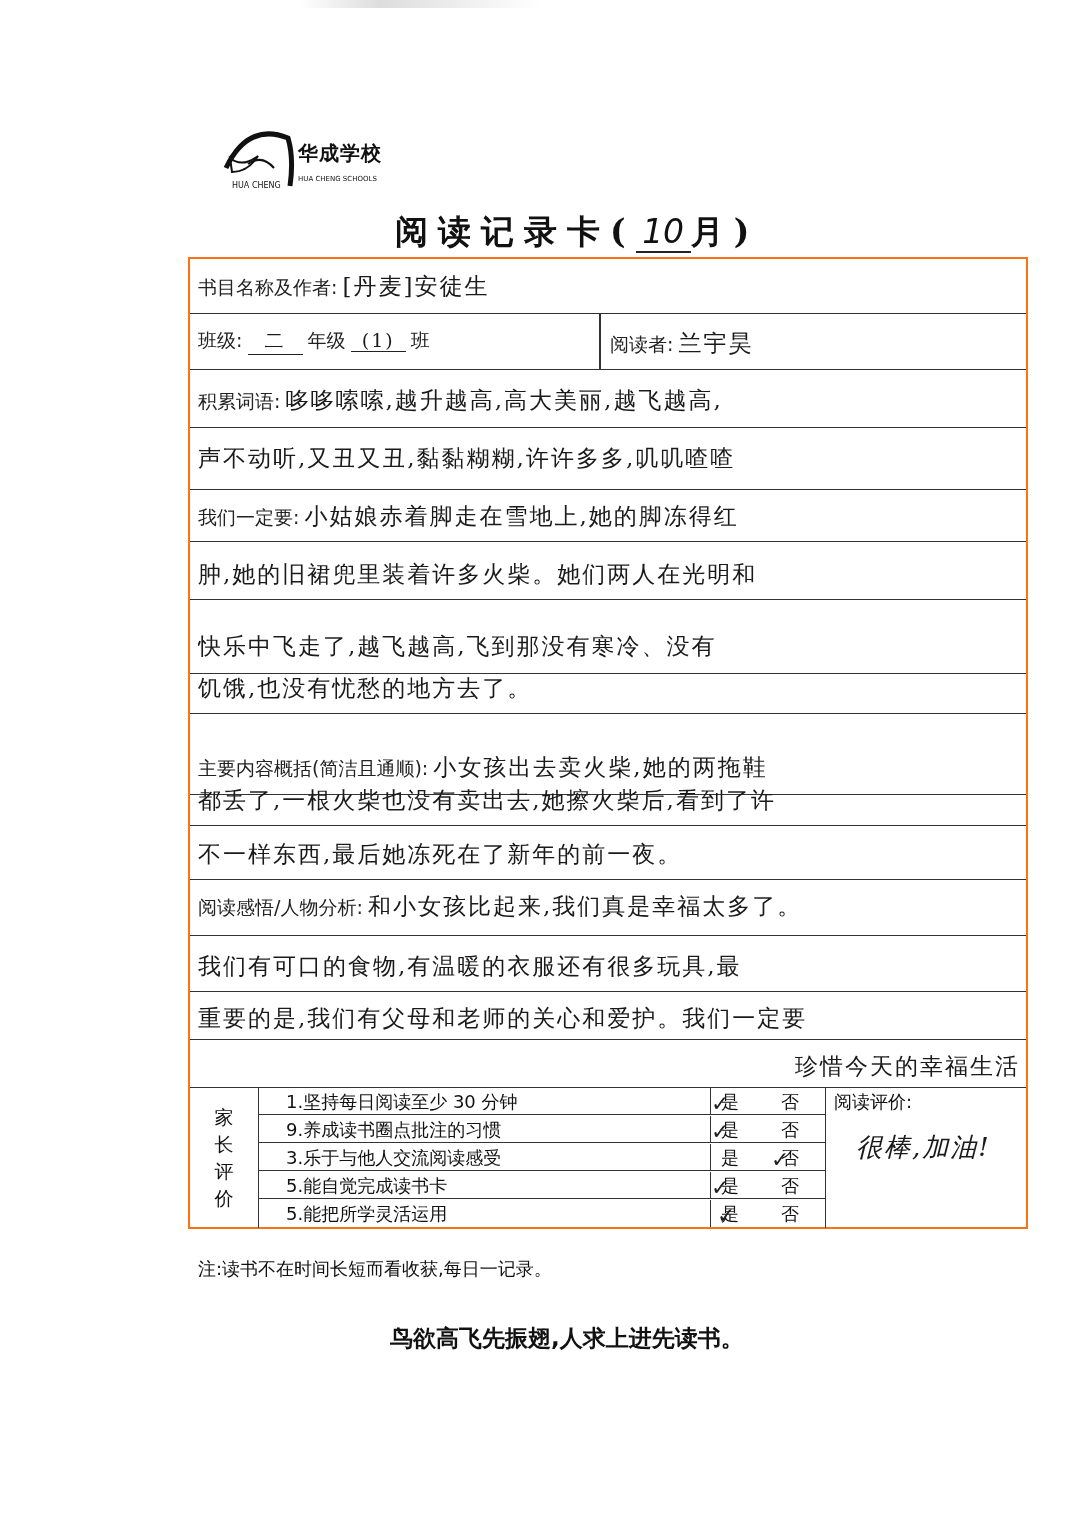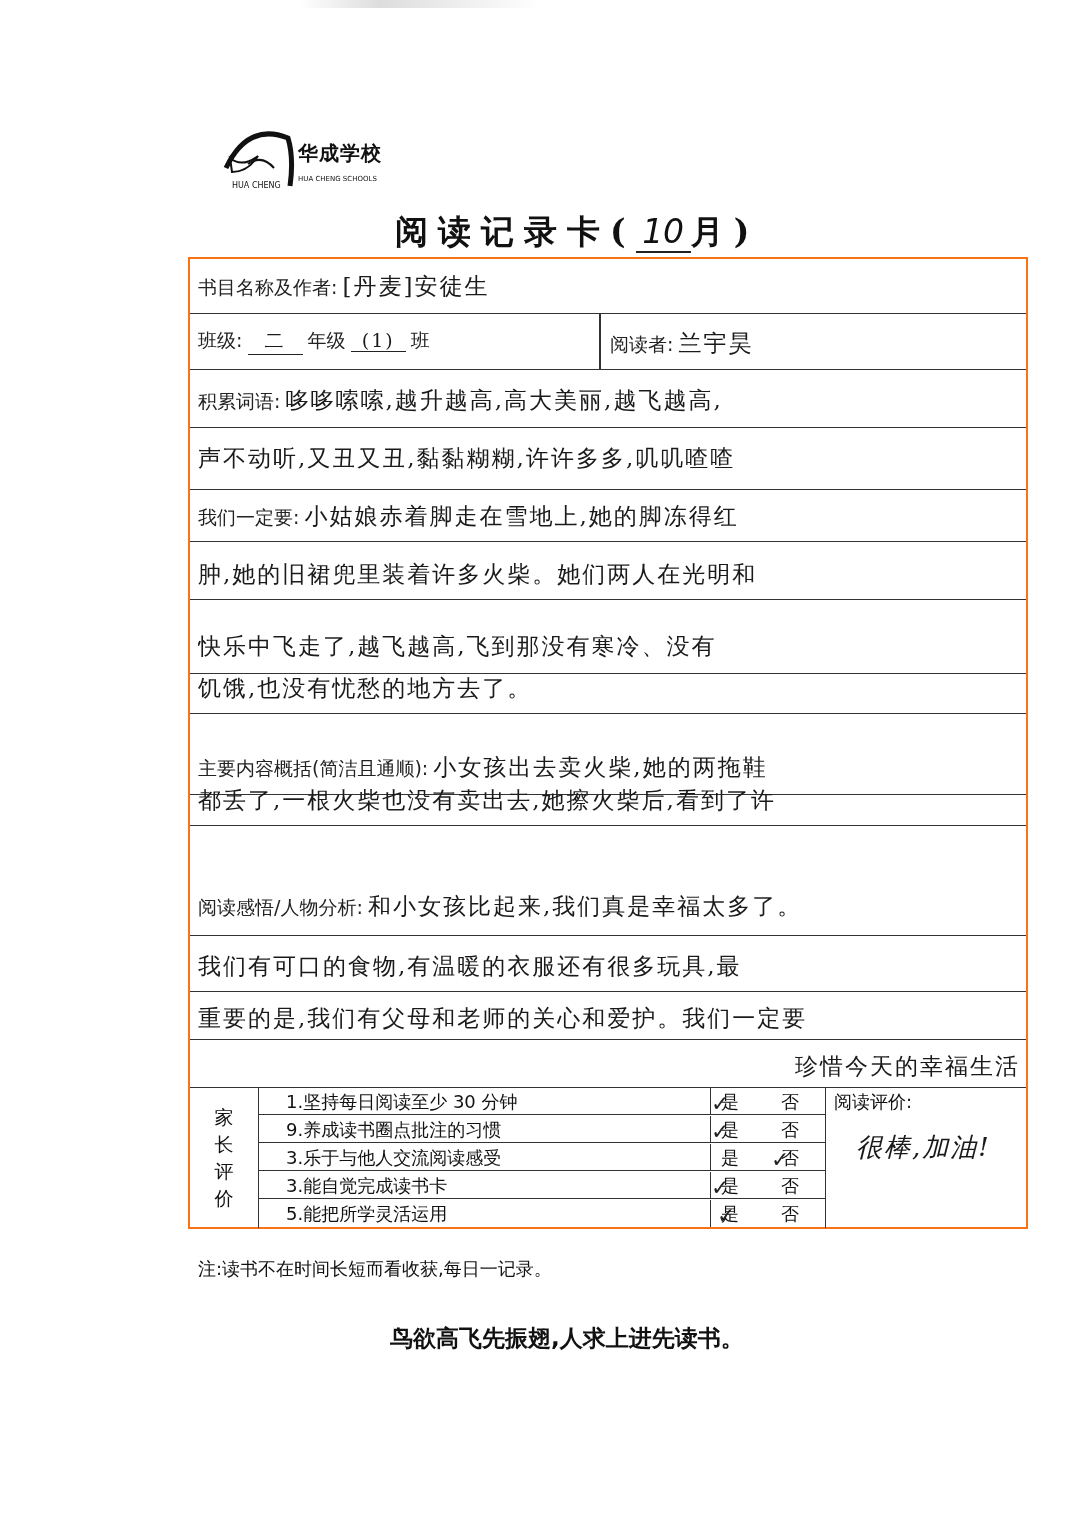--- a/index.html
+++ b/index.html
@@ -107,20 +107,23 @@
 
   <div class="row" style="top:481px;height:54px;">
     <div class="line-text" style="top:12px;">
       <span class="lbl">主要内容概括(简洁且通顺):</span>
       <span class="hw">小女孩出去卖火柴,她的两拖鞋</span>
     </div>
   </div>
   <div class="row" style="top:512px;height:54px;">
     <div class="line-text hw" style="top:14px;">都丢了,一根火柴也没有卖出去,她擦火柴后,看到了许</div>
   </div>
+  <div class="row" style="top:568px;height:52px;">
+    <div class="line-text hw" style="top:12px;">不一样东西,最后她冻死在了新年的前一夜。</div>
+  </div>
 
   <div class="row" style="top:678px;height:54px;">
     <div class="line-text hw" style="top:14px;">我们有可口的食物,有温暖的衣服还有很多玩具,最</div>
   </div>
   <div class="row" style="top:622px;height:54px;">
     <div class="line-text" style="top:10px;">
       <span class="lbl">阅读感悟/人物分析:</span>
       <span class="hw">和小女孩比起来,我们真是幸福太多了。</span>
     </div>
   </div>
@@ -153,21 +156,21 @@
       <span class="check" style="left:0;">✓</span>
     </div>
 
     <div class="eval-item" style="top:56px;">3.乐于与他人交流阅读感受</div>
     <div class="eval-yn" style="top:56px;">
       <span class="yes">是</span>
       <span class="no">否</span>
       <span class="check" style="left:60px;">✓</span>
     </div>
 
-    <div class="eval-item" style="top:84px;">3.能自觉完成读书卡</div>
+    <div class="eval-item" style="top:84px;">5.能自觉完成读书卡</div>
     <div class="eval-yn" style="top:84px;">
       <span class="yes">是</span>
       <span class="no">否</span>
       <span class="check" style="left:0;">✓</span>
     </div>
 
     <div class="eval-item" style="top:112px;border-bottom:none;">5.能把所学灵活运用</div>
     <div class="eval-yn" style="top:112px;border-bottom:none;">
       <span class="yes">是</span>
       <span class="no">否</span>

